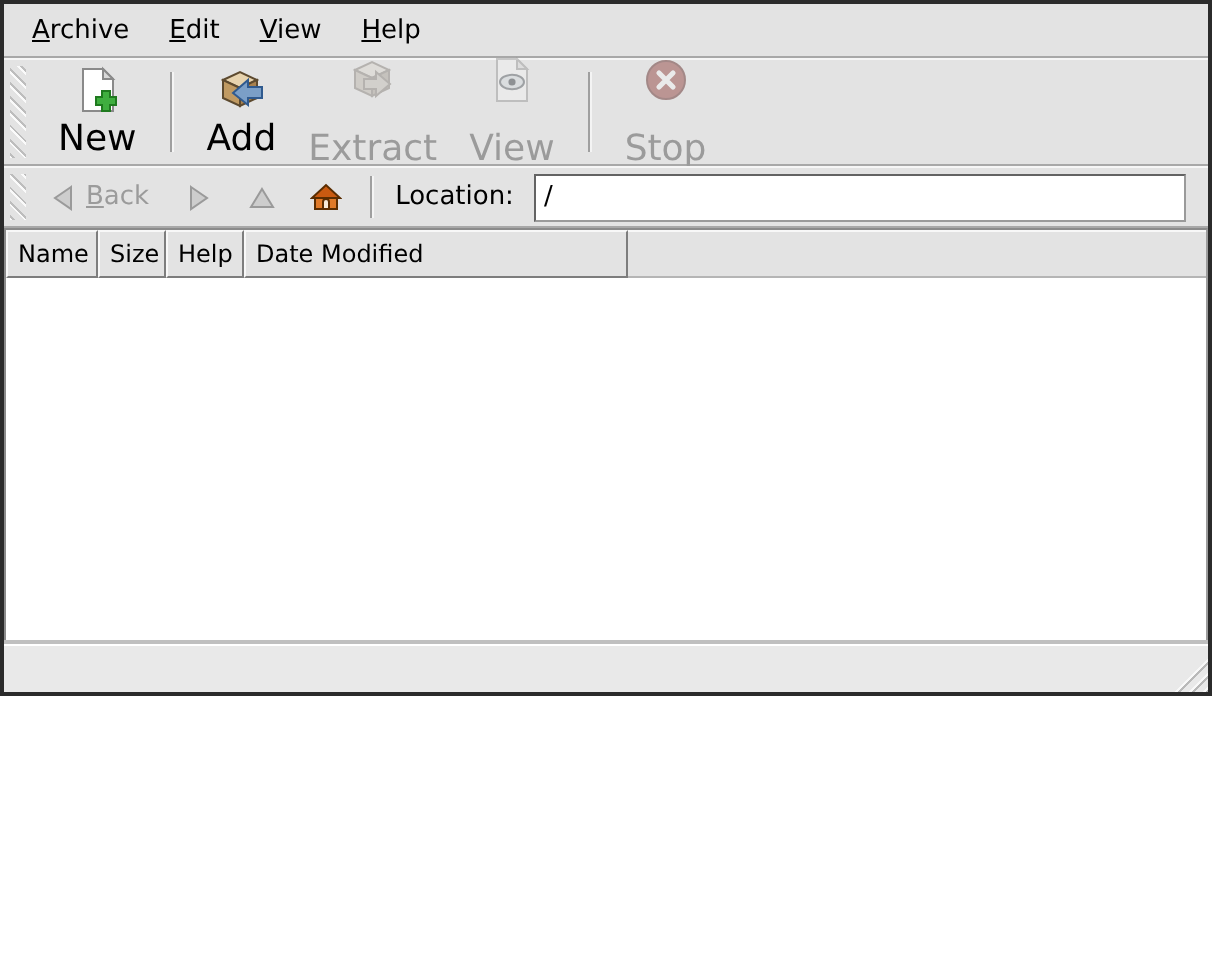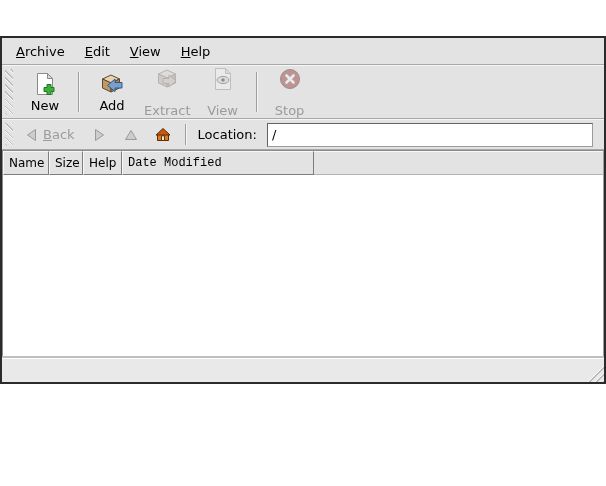--- a/index.html
+++ b/index.html
@@ -3,21 +3,20 @@
 <meta charset="utf-8">
 <style>
   * { margin:0; padding:0; box-sizing:border-box; }
   html,body { font-family:"DejaVu Sans","Liberation Sans",sans-serif; }
   .window {
     width:606px; height:348px;
     border:2px solid #2b2b2b;
     background:#6d28d9;
     display:flex; flex-direction:column;
     overflow:hidden;
-    margin-top:36px;
   }
   
   .menubar {
     height:27px; display:flex; align-items:stretch;
     padding-left:4px; background:#e3e3e3;
     border-bottom:1px solid #a8a8a8;
     flex:0 0 auto;
   }
   .menu-item {
     display:flex; align-items:center;
@@ -39,21 +38,21 @@
     background:repeating-linear-gradient(45deg,#fafafa 0 1px,#bdbdbd 1px 2px,#e3e3e3 2px 5px);
   }
   .tb-sep {
     width:1px; align-self:stretch; margin:6px 9px;
     background:#9f9f9f; box-shadow:1px 0 0 #f4f4f4;
   }
   .tb-btn {
     display:flex; flex-direction:column; align-items:center; justify-content:center;
     padding:2px 5px; margin:0 2px; gap:1px;
     background:transparent; border:1px solid transparent;
-    font-size:13px; color:#000; cursor:default; min-width:44px;
+    font-size:18px; color:#000; cursor:default; min-width:44px;
   }
   .tb-btn .icon { width:26px; height:26px; display:block; }
   .tb-btn.disabled { color:#9b9b9b;gap:11px; }
   .tb-btn.disabled .icon { opacity:.5; filter:grayscale(.35); }
   .first-after-handle { margin-left:7px; }
   
   .nav-btn {
     display:flex; align-items:center; gap:3px;
     padding:2px 4px; margin:0 3px;
     border:1px solid transparent; cursor:default;
@@ -79,21 +78,21 @@
   .header-cell {
     height:24px; display:flex; align-items:center;
     padding-left:5px; font-size:12px; color:#000;
     background:#e3e3e3; cursor:default;
     border-top:1px solid #f8f8f8; border-left:1px solid #f8f8f8;
     border-right:1px solid #7d7d7d; border-bottom:1px solid #7d7d7d;
   }
   .header-cell.c0 { width:46px; }
   .header-cell.c1 { width:34px; }
   .header-cell.c2 { width:39px; }
-  .header-cell.c3 { width:192px;font-family:Liberation Mono, monospace; }
+  .header-cell.c3 { width:192px; }
   .header-filler {
     flex:1; background:#e3e3e3;
     border-top:1px solid #f8f8f8; border-bottom:1px solid #b5b5b5;
   }
   .list-body { flex:1; background:#fff; }
   
   .statusbar {
     flex:0 0 24px; background:#e9e9e9;
     border-top:1px solid #ffffff; box-shadow:0 -2px 0 #bfbfbf;
     display:flex; align-items:center; justify-content:space-between;

